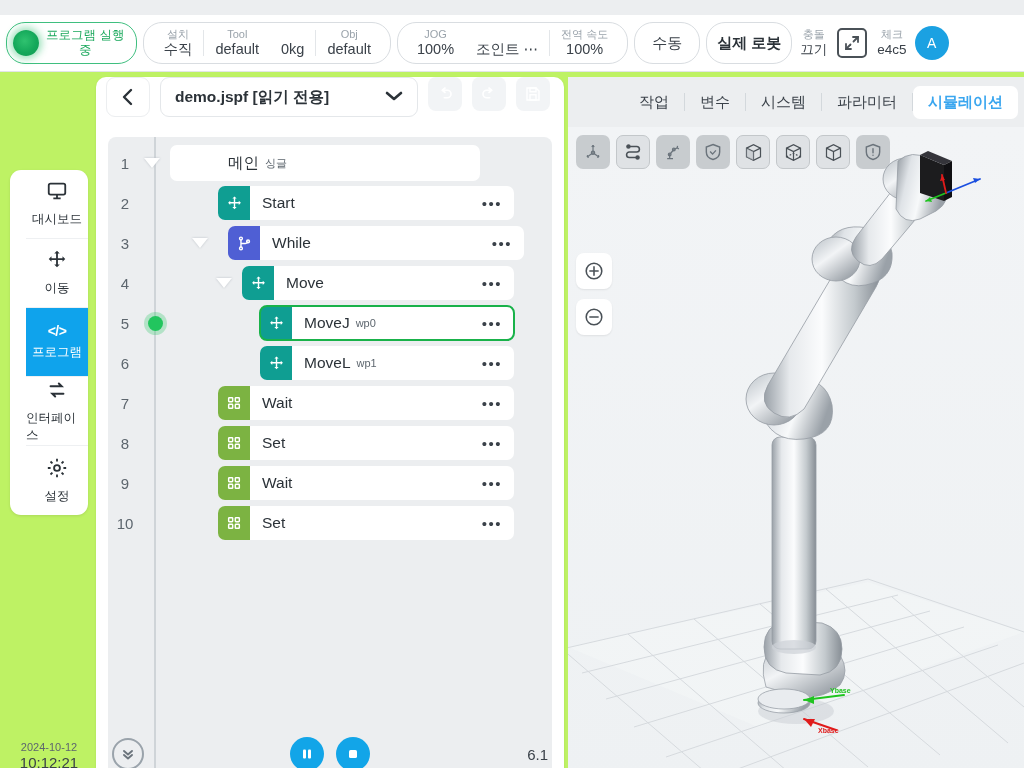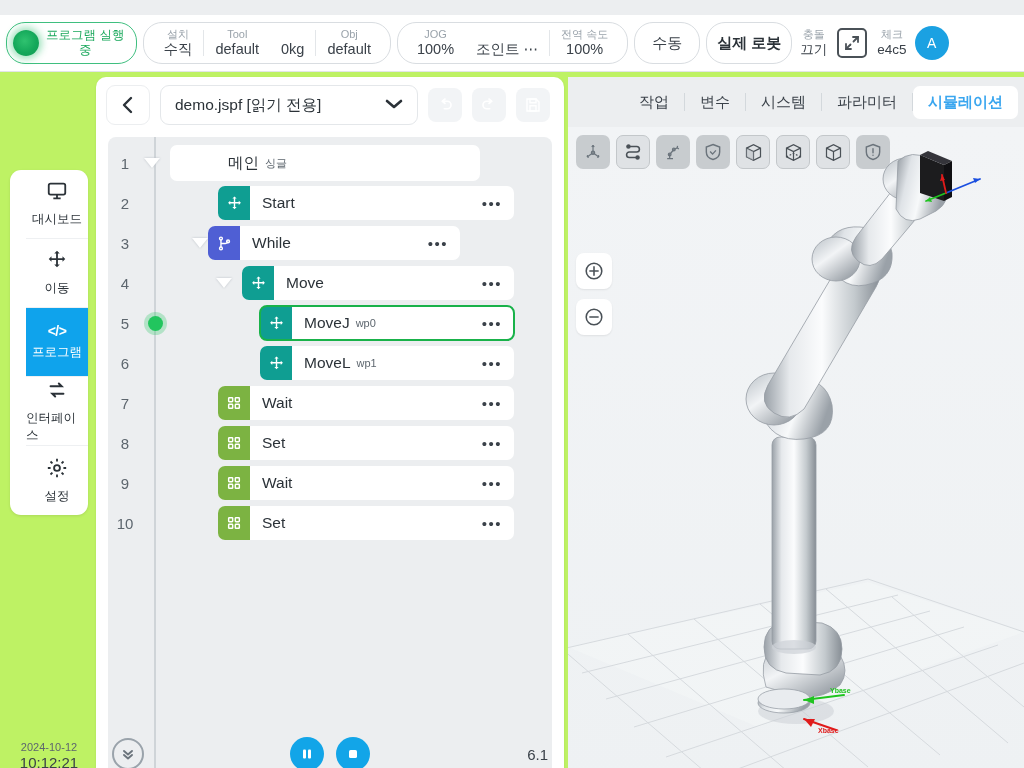--- a/index.html
+++ b/index.html
@@ -68,21 +68,21 @@
   .side-item.active { background: #0fa3ec; color: #fff; }
   .side-label { font-size: 12.5px; }
   .code-glyph { font-size: 14px; font-weight: 700; letter-spacing: -.5px; }
 
   
   .prog-panel {
     position: absolute; left: 96px; top: 62px; width: 468px; height: 706px;
     background: #fff; border-radius: 10px 10px 0 0;
     box-shadow: 0 1px 3px rgba(0,0,0,.08);
   }
-  .prog-head { height: 56px; display: flex; align-items: center; padding: 0 10px; gap: 10px; }
+  .prog-head { height: 56px; display: flex; padding: 0 10px; gap: 10px; font-weight: bold; }
   .back-btn {
     width: 44px; height: 40px; border-radius: 9px; background: #fff;
     border: 1px solid #eceef0; display: flex; align-items: center; justify-content: center;
   }
   .file-select {
     flex: 1; height: 40px; border: 1.5px solid #e4e7ea; border-radius: 9px;
     display: flex; align-items: center; justify-content: space-between;
     padding: 0 14px; max-width: 258px;
   }
   .file-name { font-size: 15.5px; color: #2b3238; }
@@ -365,21 +365,21 @@
                   <path d="M12 2l3 3h-2v5h5V8l3 3-3 3v-2h-5v5h2l-3 3-3-3h2v-5H6v2l-3-3 3-3v2h5V5H9z"></path>
                 </svg>
               </div>
               <span class="node-label">Start</span>
               <span class="node-dots">•••</span>
             </div>
           </div>
           <div class="trow">
             <div class="lineno">3</div>
             <div class="caret" style="left: 84px;"></div>
-            <div class="node" style="left: 100px; width: 252px;">
+            <div class="node" style="left: 120px; width: 296px;">
               <div class="node-ic ic-blue">
                 <svg width="17" height="17" viewBox="0 0 24 24" fill="none" stroke="#fff" stroke-width="2">
                   <circle cx="7" cy="5" r="2"></circle>
                   <circle cx="7" cy="19" r="2"></circle>
                   <circle cx="17" cy="9" r="2"></circle>
                   <path d="M7 7v10M7 12h6a4 4 0 004-3"></path>
                 </svg>
               </div>
               <span class="node-label">While</span>
               <span class="node-dots">•••</span>

